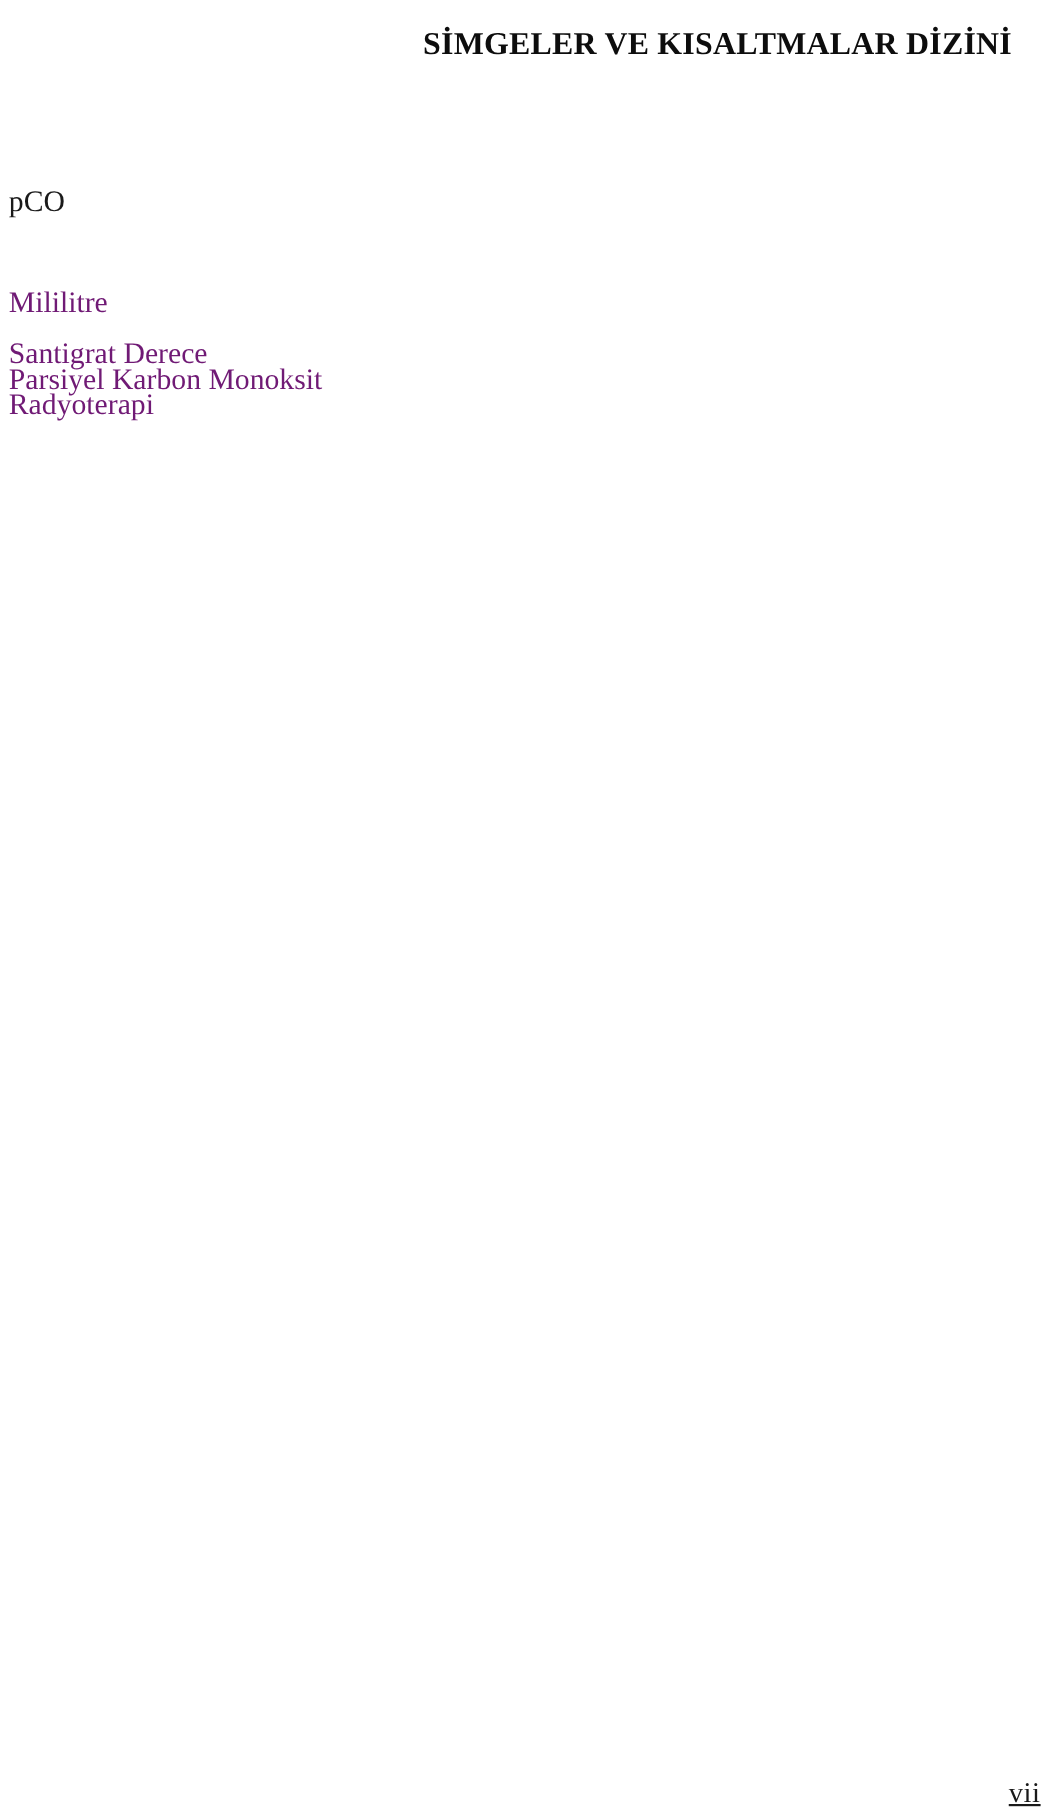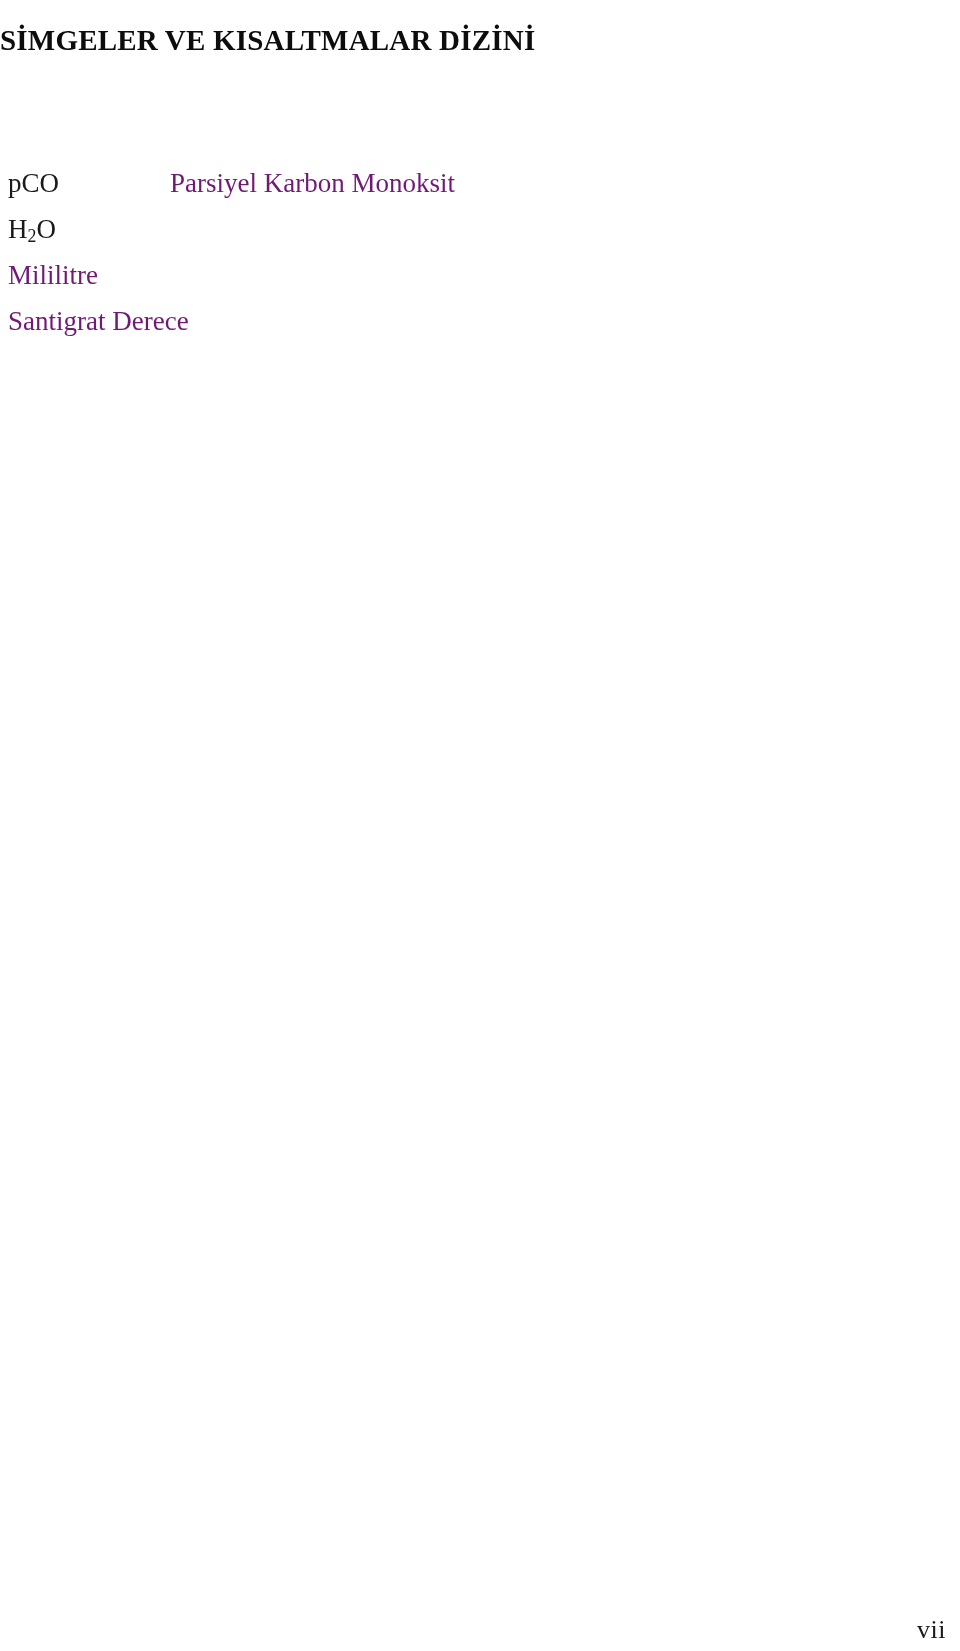--- a/index.html
+++ b/index.html
@@ -18,21 +18,21 @@
     font-family: "Liberation Serif", "DejaVu Serif", serif;
     -webkit-font-smoothing: antialiased;
   }
 
   
   .doc-title {
     position: absolute;
     top: 2px;
     left: 0;
     width: 920px;
-    text-align: left;
+    text-align: right;
     font-family: "Liberation Serif", "DejaVu Serif", serif;
     font-weight: bold;
     font-size: 29px;
     letter-spacing: 0.2px;
     color: #0d0d0d;
     line-height: 38px;
     white-space: nowrap;
   }
 
   
@@ -41,20 +41,21 @@
     top: 160px;
     left: 8px;
     width: 900px;
   }
 
   .abbrev-row {
     display: flex;
     align-items: flex-start;
     height: 46px;
     line-height: 46px;
+    flex-direction: column;
   }
 
   .abbrev-symbol {
     width: 162px;
     flex: 0 0 162px;
     font-family: "Liberation Serif", "DejaVu Serif", serif;
     font-size: 27px;
     color: #1a1a1a;
     white-space: nowrap;
   }
@@ -85,42 +86,43 @@
 
   
   .page-number {
     position: absolute;
     right: 14px;
     bottom: 6px;
     font-family: "Liberation Serif", "DejaVu Serif", serif;
     font-size: 26px;
     color: #1a1a1a;
     letter-spacing: 0.5px;
+    text-decoration: underline;
   }
 </style>
 </head>
 <body>
 
 <div class="page">
 
   <h1 class="doc-title">SİMGELER VE KISALTMALAR DİZİNİ</h1>
 
   <div class="abbrev-list">
       <div class="abbrev-row">
         <div class="abbrev-symbol">pCO</div>
         <div class="abbrev-meaning">Parsiyel Karbon Monoksit</div>
       </div>
       <div class="abbrev-row">
-        <div class="abbrev-symbol">H<sub>2</sub>O</div>
       </div>
       <div class="abbrev-row">
         <div class="abbrev-meaning">Mililitre</div>
       </div>
       <div class="abbrev-row">
         <div class="abbrev-meaning">Santigrat Derece</div>
       </div>
       <div class="abbrev-row">
+        <div class="abbrev-meaning">Radyoterapi</div>
       </div>
     </div>
 
   <div class="page-number">vii</div>
 
 </div>
 
 </body></html>

